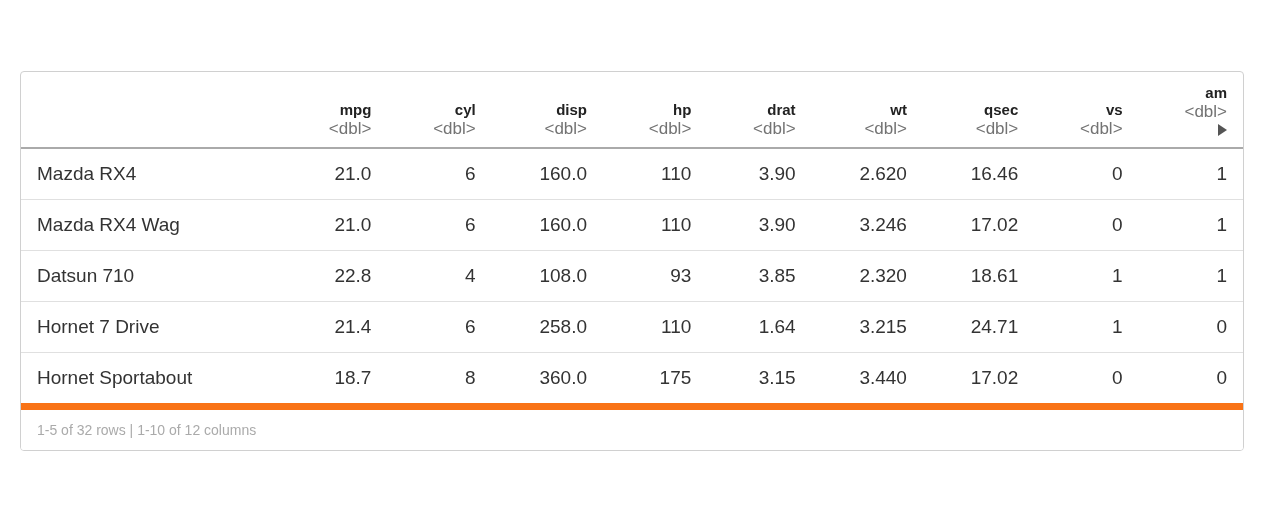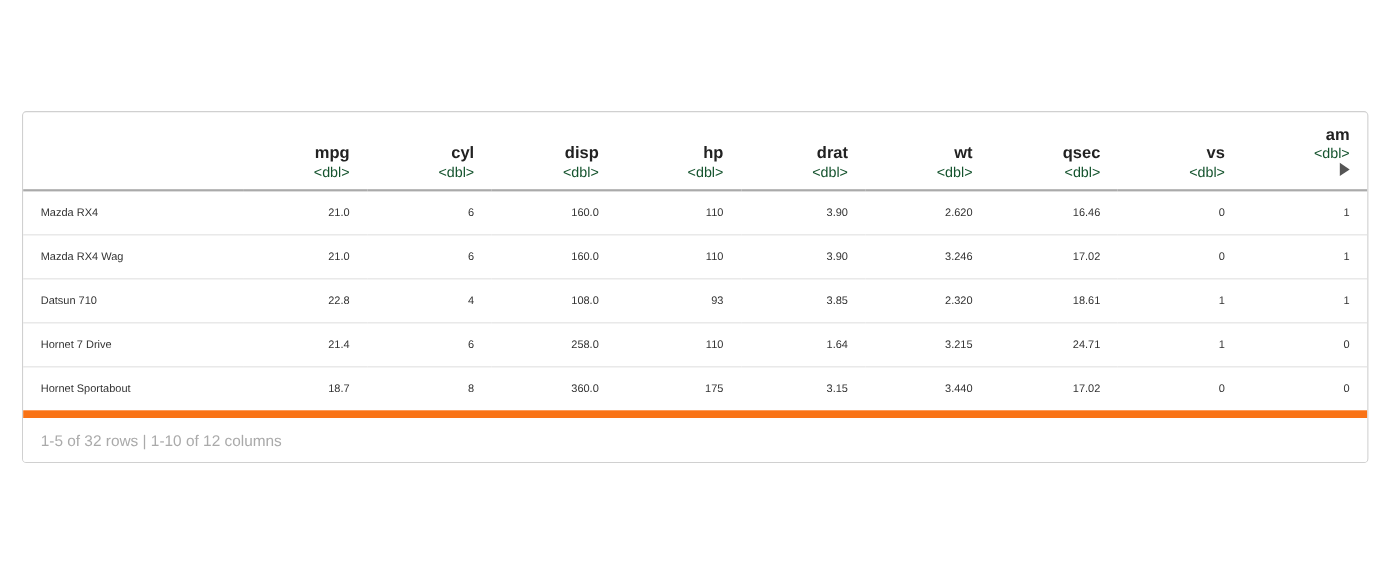--- a/index.html
+++ b/index.html
@@ -35,35 +35,35 @@
       color: #222;
       white-space: nowrap;
       vertical-align: bottom;
     }
     thead th.row-label {
       text-align: left;
     }
     .col-type {
       display: block;
       font-weight: 400;
-      color: #14532d;
-      font-size: 13px;
+      color: #737373;
+      font-size: 17px;
       margin-top: 1px;
     }
     tbody tr {
       border-bottom: 1px solid #e0e0e0;
     }
     tbody tr:last-child {
       border-bottom: none;
     }
     tbody td {
       padding: 14px 16px;
       text-align: right;
       color: #333;
-      font-size: 10px;
+      font-size: 19px;
     }
     tbody td.row-label {
       text-align: left;
     }
     .footer {
       display: flex;
       padding: 12px 16px;
       border-top: 7px solid #f97316;
       background: #fff;
       font-size: 14px;

